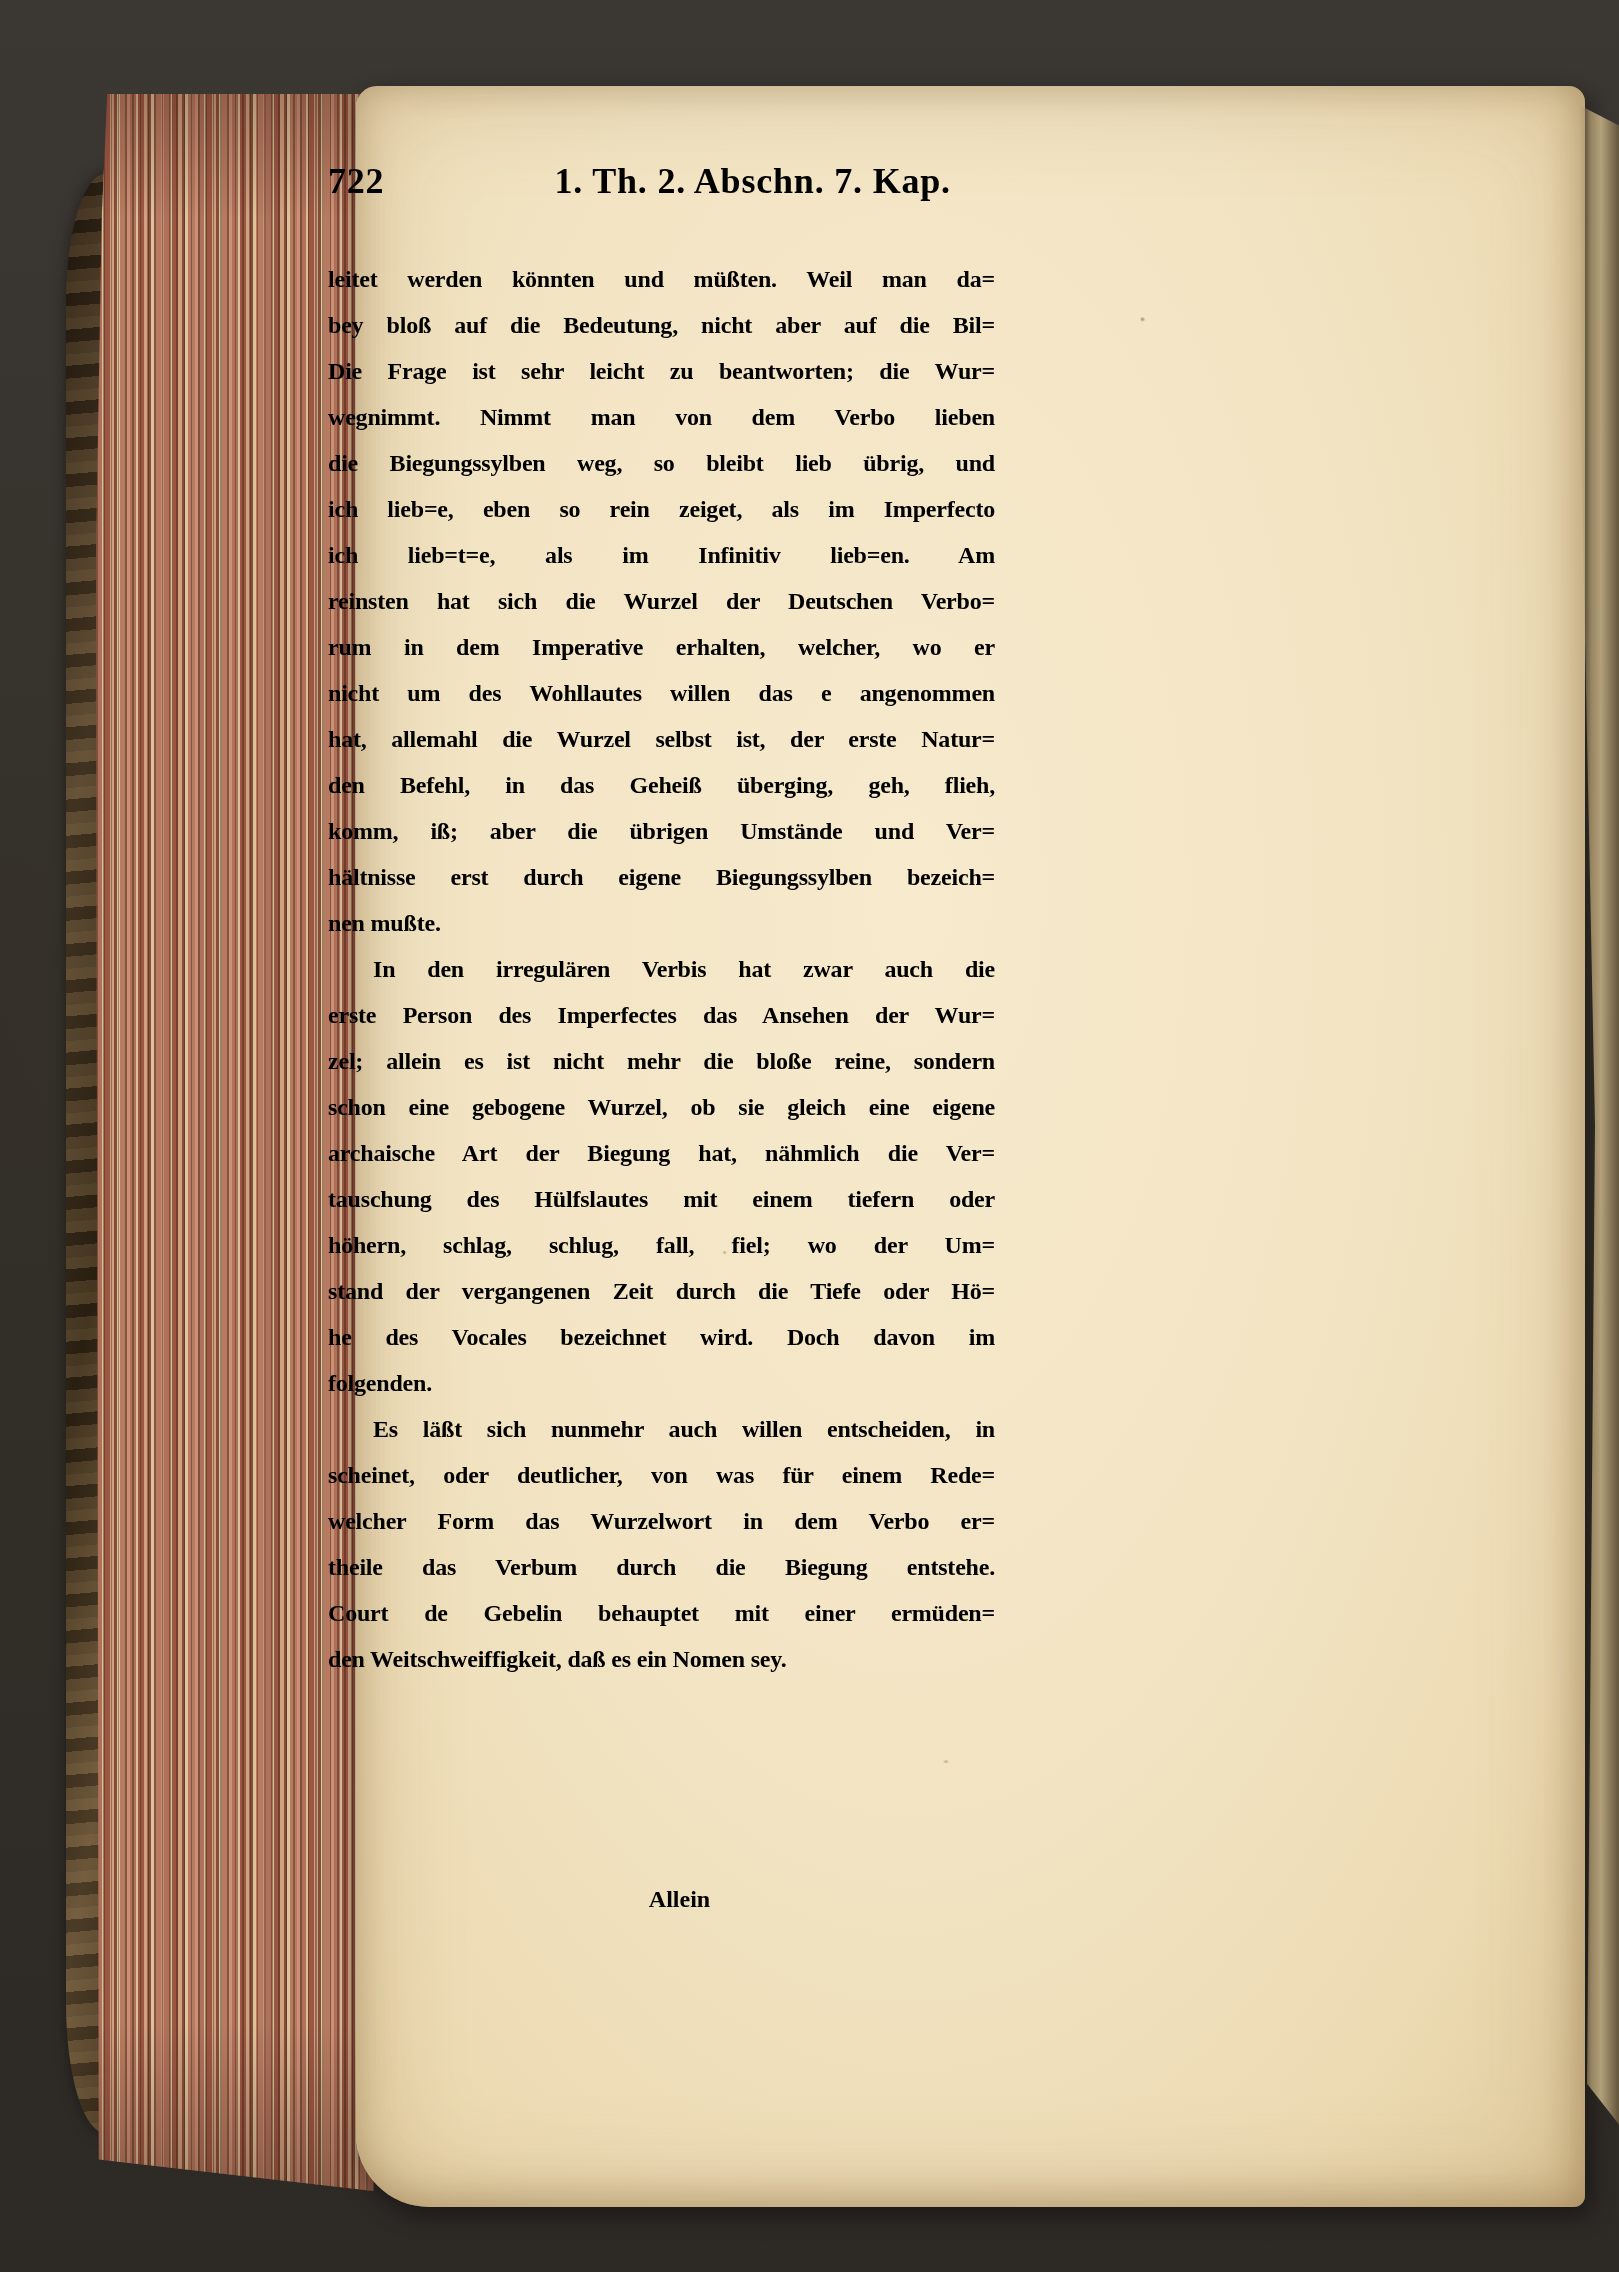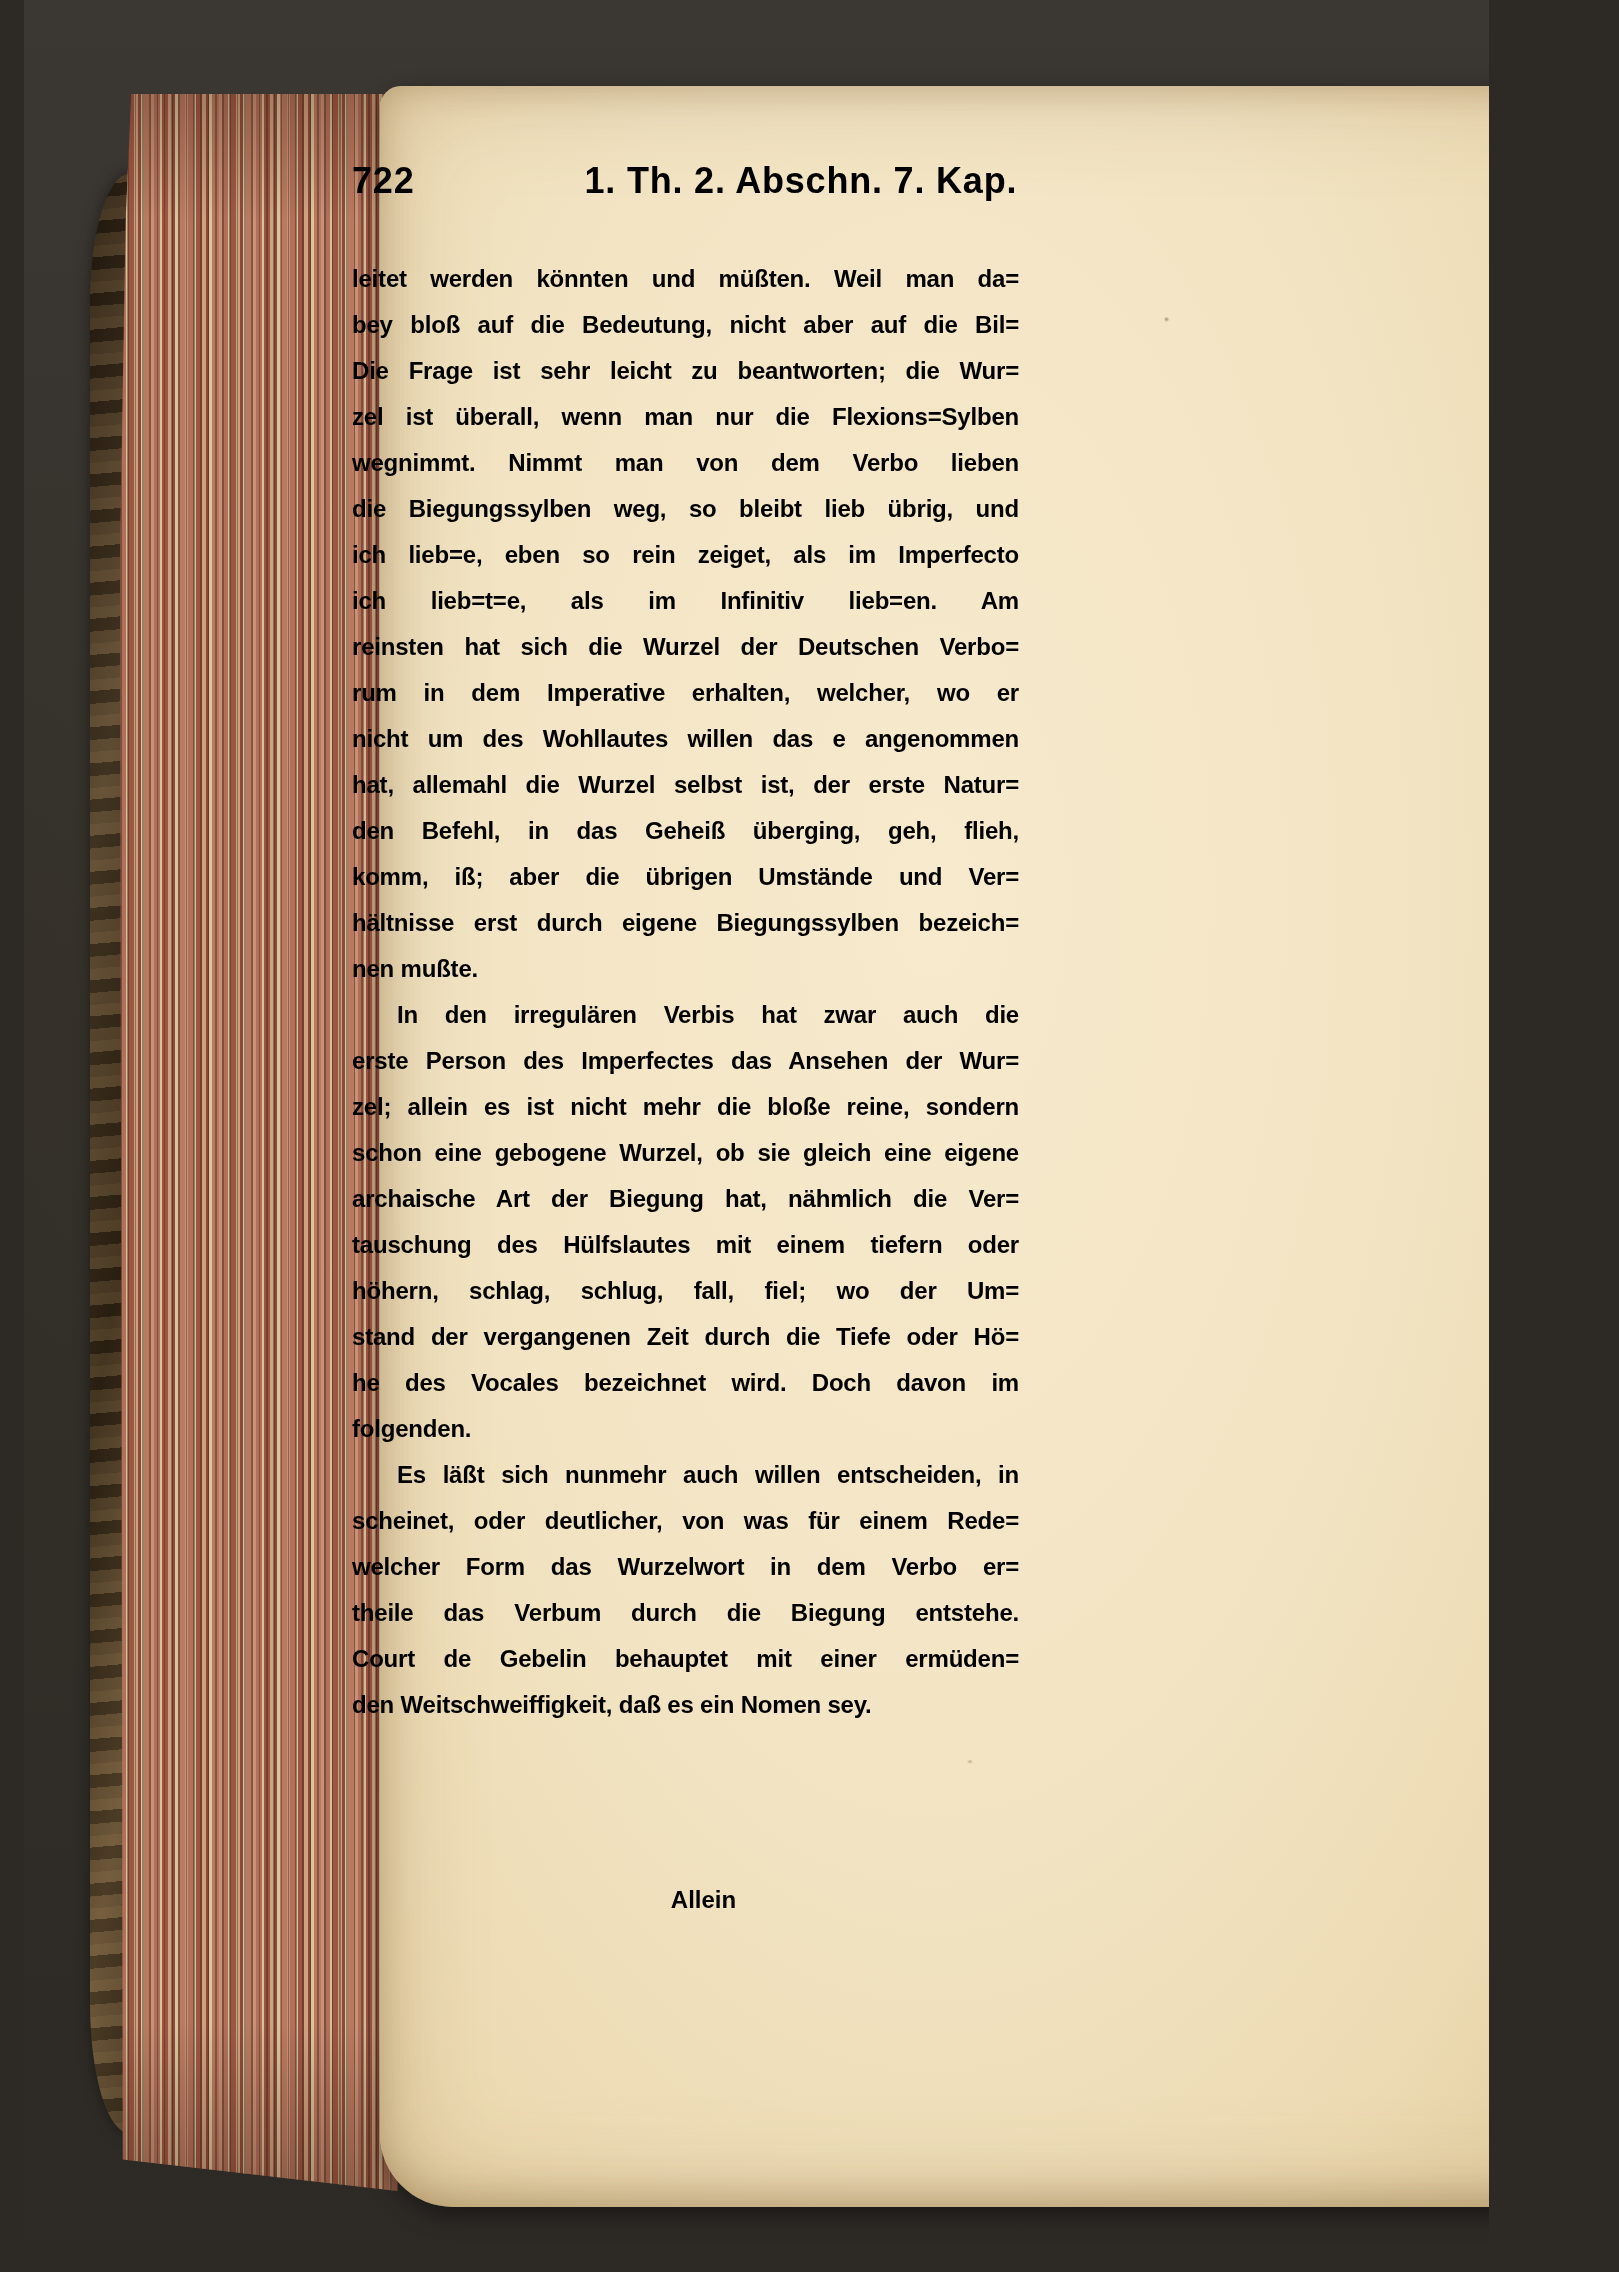--- a/index.html
+++ b/index.html
@@ -1,25 +1,24 @@
 <!DOCTYPE html>
 <html style="font-size:13px"><head>
 <meta charset="utf-8">
 <style>
   html, body { margin: 0; padding: 0; background: #2d2925; }
   .scene {
     position: relative;
-    width: 1465px;
+    width: 1619px;
     height: 2273px;
     overflow: hidden;
     background:
       radial-gradient(ellipse 1295px 972px at 55% 45%, rgba(70,64,58,.35), transparent 70%),
       linear-gradient(180deg, #3b3733 0%, #343029 45%, #2d2a26 100%);
-    font-family: Liberation Sans, sans-serif;
-    margin-left: 24px;
+    font-family: Liberation Serif, serif;
   }
   
   .cover-edge {
     position: absolute;
     left: 66px; top: 174px;
     width: 84px; height: 1959px;
     border-radius: 39px / 130px;
     background:
       repeating-linear-gradient(175deg, rgba(150,120,80,.25) 0 11.3px, rgba(20,12,4,.35) 11.3px 24px, rgba(110,86,57,.28) 24px 36px),
       linear-gradient(100deg, #241b10 0%, #584730 28%, #342918 52%, #6a5639 74%, #2e2415 100%);
@@ -112,21 +111,20 @@
   <div class="header">
     <span class="pagenum">722</span>
     <span class="running">1. Th. 2. Abschn. 7. Kap.</span>
   </div>
 
   <div class="body" id="body-text">
       <div class="para">
         <div class="line">leitet werden könnten und müßten.  Weil man da=</div>
         <div class="line">bey bloß auf die Bedeutung, nicht aber auf die Bil=</div>
         <div class="line">Die Frage ist sehr leicht zu beantworten; die Wur=</div>
-        <div class="line">zel ist überall, wenn man nur die Flexions=Sylben</div>
         <div class="line">wegnimmt.  Nimmt man von dem Verbo lieben</div>
         <div class="line">die Biegungssylben weg, so bleibt lieb übrig, und</div>
         <div class="line">ich lieb=e, eben so rein zeiget, als im Imperfecto</div>
         <div class="line">ich lieb=t=e, als im Infinitiv lieb=en.  Am</div>
         <div class="line">reinsten hat sich die Wurzel der Deutschen Verbo=</div>
         <div class="line">rum in dem Imperative erhalten, welcher, wo er</div>
         <div class="line">nicht um des Wohllautes willen das e angenommen</div>
         <div class="line">hat, allemahl die Wurzel selbst ist, der erste Natur=</div>
         <div class="line">den Befehl, in das Geheiß überging, geh, flieh,</div>
         <div class="line">komm, iß; aber die übrigen Umstände und Ver=</div>

